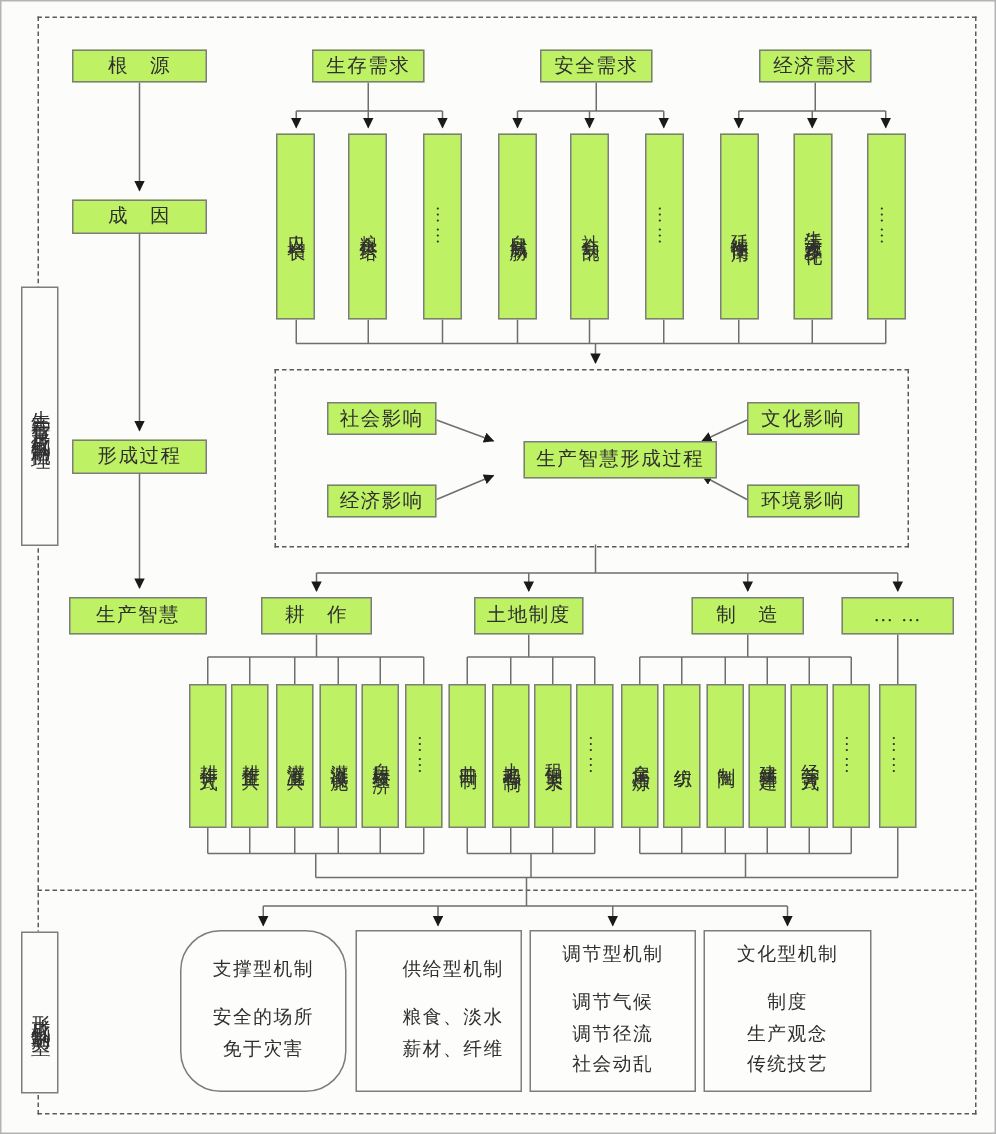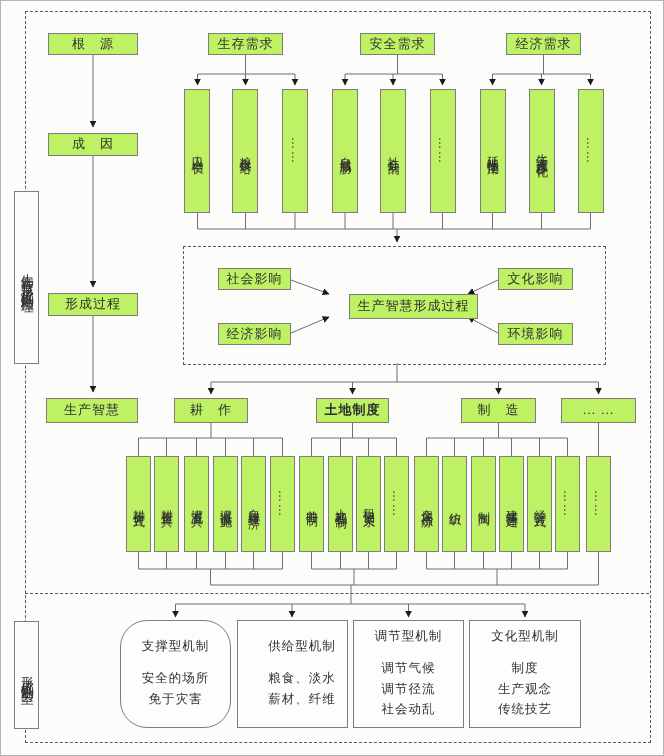--- a/index.html
+++ b/index.html
@@ -179,21 +179,21 @@
   <div class="b v" style="left:527.5px;top:88px;width:26px;height:124px;">生活方式多样化</div>
   <div class="b v" style="left:576.5px;top:88px;width:26px;height:124px;">……</div>
 
   <div class="b" style="left:217px;top:267px;width:73px;height:22px;">社会影响</div>
   <div class="b" style="left:497px;top:267px;width:75px;height:22px;">文化影响</div>
   <div class="b" style="left:217px;top:322px;width:73px;height:22px;">经济影响</div>
   <div class="b" style="left:497px;top:322px;width:75px;height:22px;">环境影响</div>
   <div class="b center-box" style="left:348px;top:293px;width:129px;height:25px;">生产智慧形成过程</div>
 
   <div class="b" style="left:173px;top:397px;width:74px;height:25px;">耕　作</div>
-  <div class="b" style="left:315px;top:397px;width:73px;height:25px;font-weight:bold;">土地制度</div>
+  <div class="b" style="left:315px;top:397px;width:73px;height:25px;">土地制度</div>
   <div class="b" style="left:460px;top:397px;width:75px;height:25px;">制　造</div>
   <div class="b" style="left:560px;top:397px;width:75px;height:25px;">… …</div>
 
   <div class="b v" style="left:125px;top:455px;width:25px;height:96px;">耕作方式</div>
   <div class="b v" style="left:153px;top:455px;width:25px;height:96px;">耕作工具</div>
   <div class="b v" style="left:183px;top:455px;width:25px;height:96px;">灌溉工具</div>
   <div class="b v" style="left:212px;top:455px;width:25px;height:96px;">灌溉设施</div>
   <div class="b v" style="left:240px;top:455px;width:25px;height:96px;">自耕农经济</div>
   <div class="b v" style="left:269px;top:455px;width:25px;height:96px;">……</div>
 

